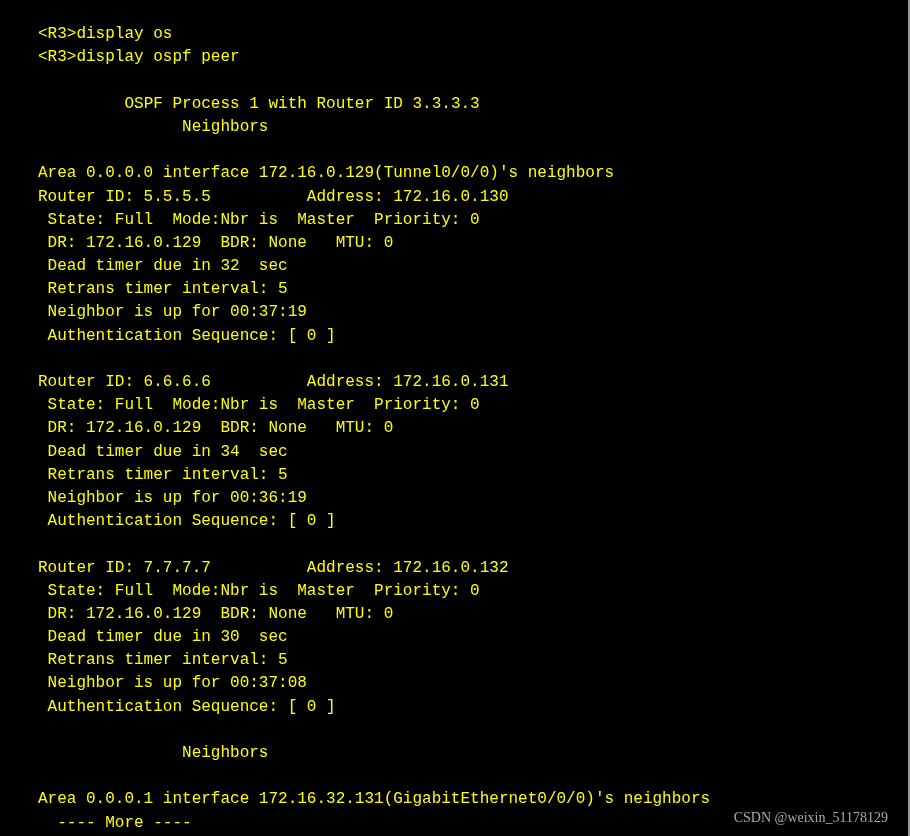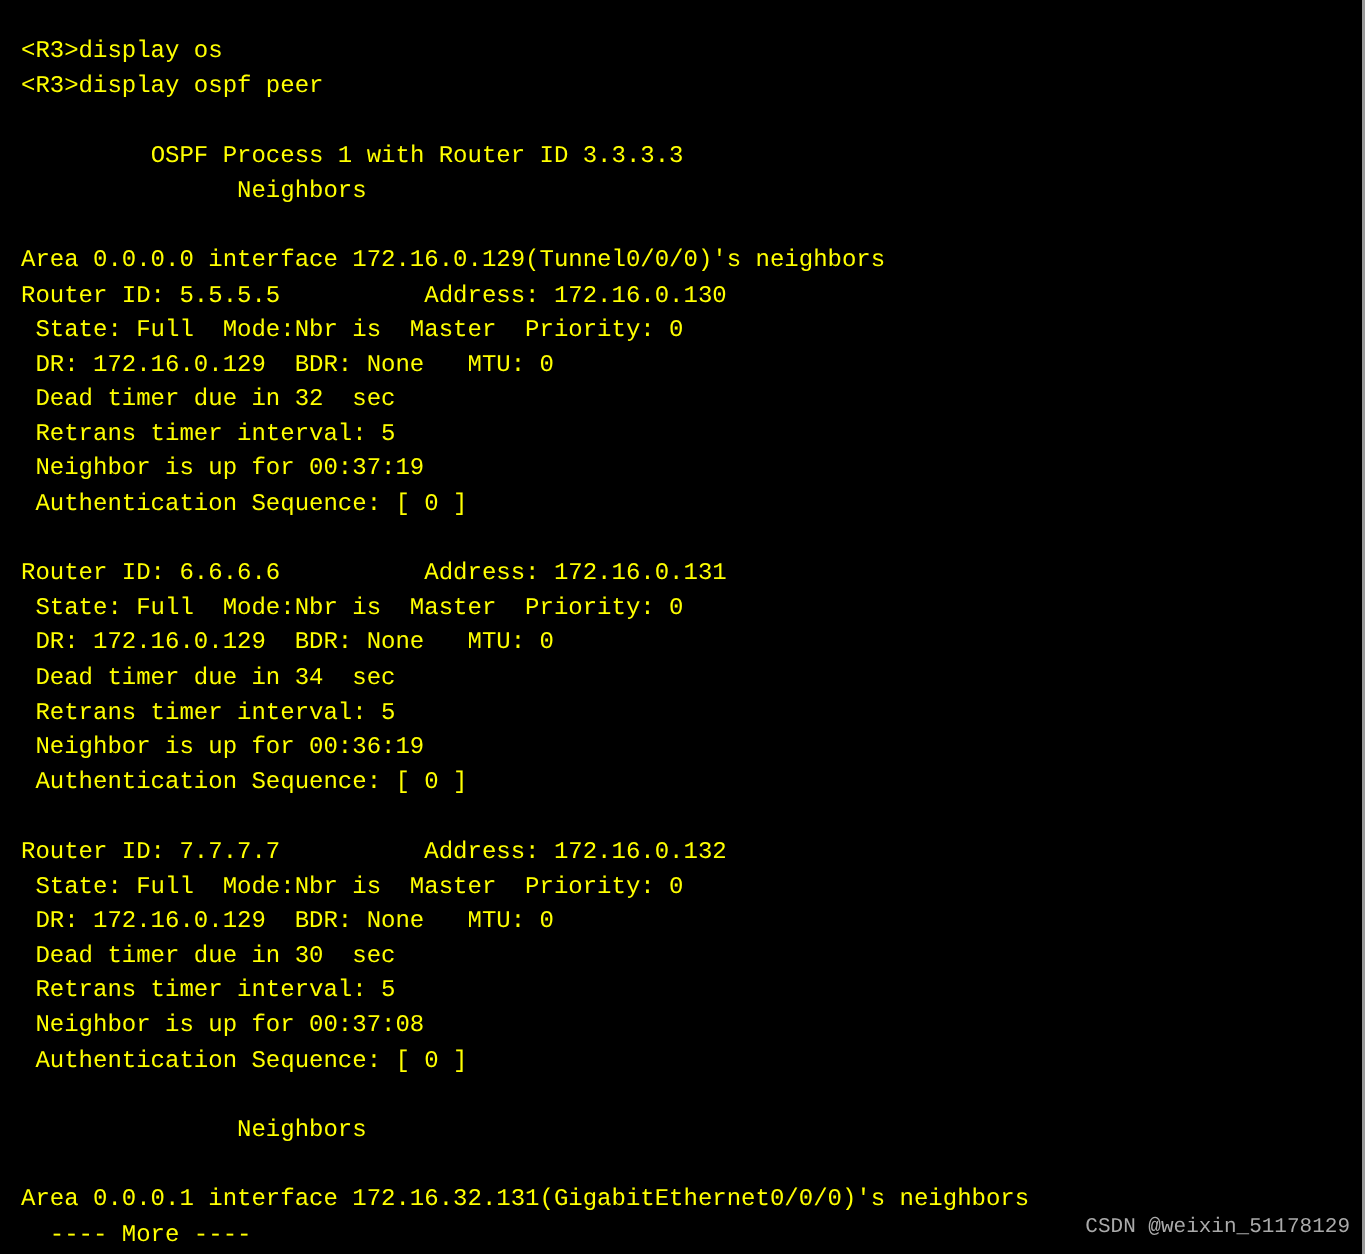--- a/index.html
+++ b/index.html
@@ -13,27 +13,28 @@
     height: 836px;
     overflow: hidden;
     position: relative;
     line-height: 1.45;
     border-right: 2px solid #999;
     box-sizing: border-box;
   }
   .term {
     padding: 0 12px 0 14px;
     white-space: pre;
+    margin-left: 24px;
   }
   .watermark {
     position: absolute;
-    right: 8px;
+    right: 20px;
     bottom: 8px;
     color: #bdbdbd;
-    font-family: Liberation Mono, monospace;
+    font-family: Liberation Serif, serif;
     font-size: 14px;
     opacity: 0.9;
     pointer-events: none;
   }
 </style>
 </head>
 <body>
 
 <div class="term">
 <span><span>&lt;R3&gt;</span><span>display os</span></span>

